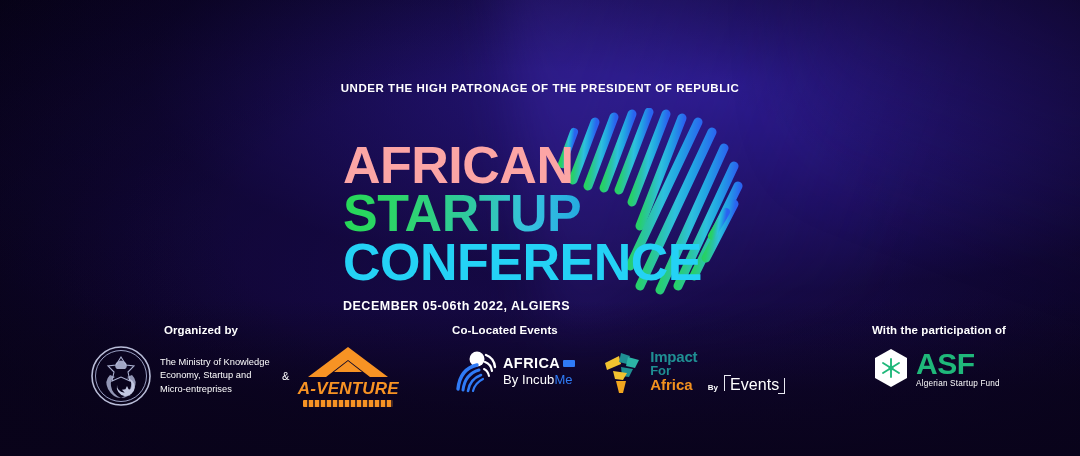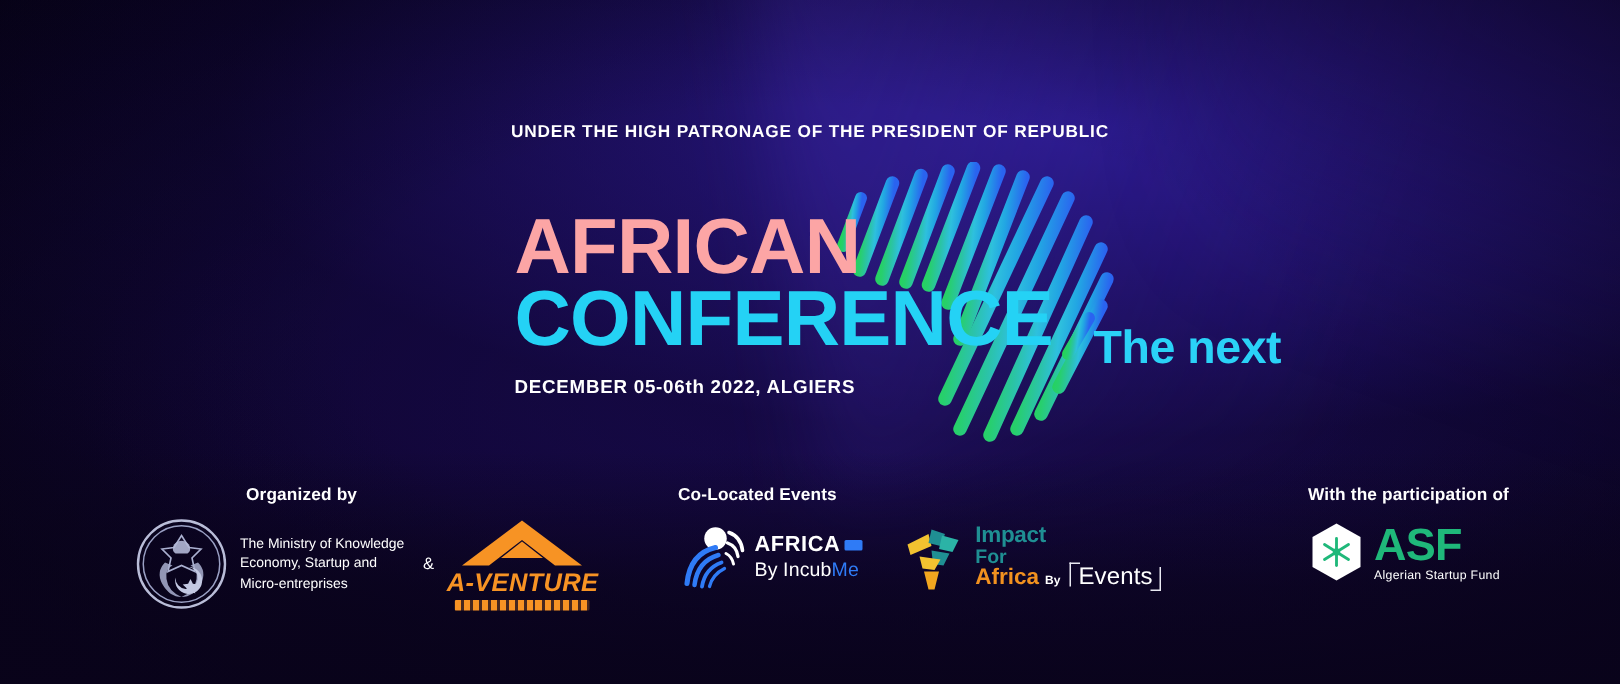--- a/index.html
+++ b/index.html
@@ -156,21 +156,21 @@
   .incub-l2{ font-size:13px; font-weight:normal; color:#ffffff; letter-spacing:0.1px; margin-top:1px; }
   .incub-l2 em{ font-style:normal; color:#2f7bf6; }
 
   .ifa{ display:flex; align-items:center; margin-left:24px; }
   .ifa-mark{ width:48px; height:48px; flex:none; }
   .ifa-text{ margin-left:3px; line-height:1.02; }
   .ifa-1{ font-size:15px; font-weight:bold; color:#1f8f93; letter-spacing:-0.2px; }
   .ifa-2{ font-size:13px; font-weight:bold; color:#1f8f93; }
   .ifa-3row{ display:flex; align-items:baseline; }
   .ifa-3{ font-size:15px; font-weight:bold; color:#f2911f; }
-  .ifa-by{ font-size:8px; font-weight:bold; color:#ffffff; margin-left:4px; }
+  .ifa-by{ font-size:8px; font-weight:bold; color:#ffffff; margin-left:15px; }
   .sylabs{ position:relative; margin-left:6px; padding:0 6px; }
   .sylabs-t{ font-size:16px; color:#ffffff; font-weight:normal; letter-spacing:0.1px; }
   .sy-br{ position:absolute; width:7px; height:16px; border:1.3px solid #e9e9f2; }
   .sy-l{ left:0; top:-2px; border-right:none; border-bottom:none; }
   .sy-r{ right:0; bottom:-1px; border-left:none; border-top:none; }
 
   
   .part{ position:absolute; right:18px; top:0; width:200px; text-align:left; }
   .part .block-label{ padding-left:10px; }
   .part-row{ display:flex; align-items:flex-end; margin-top:12px; padding-left:10px; }
@@ -218,26 +218,26 @@
         <line x1="130" y1="178" x2="186" y2="58" stroke-width="9"></line>
         <line x1="146" y1="168" x2="190" y2="78" stroke-width="9"></line>
         <line x1="158" y1="150" x2="186" y2="96" stroke-width="9"></line>
         <line x1="164" y1="128" x2="178" y2="104" stroke-width="8"></line>
       </g>
     </svg>
   </div>
 
   <div class="headline">
     <div class="hl-line hl-african">AFRICAN</div>
+    <div class="hl-line hl-startup">STARTUP</div>
     <div class="hl-line hl-conference">CONFERENCE</div>
     <div class="hl-date">DECEMBER 05-06th 2022, ALGIERS</div>
   </div>
 
   <div class="tagline">
-    <div>The next</div>
   </div>
 
   <div class="strip">
 
     <div class="org">
       <div class="block-label">Organized by</div>
       <div class="org-row">
         <span class="emblem">
           <svg viewBox="0 0 62 62" width="62" height="62" aria-hidden="true">
             <circle cx="31" cy="31" r="29" fill="none" stroke="#b9bdd8" stroke-width="1.6"></circle>

